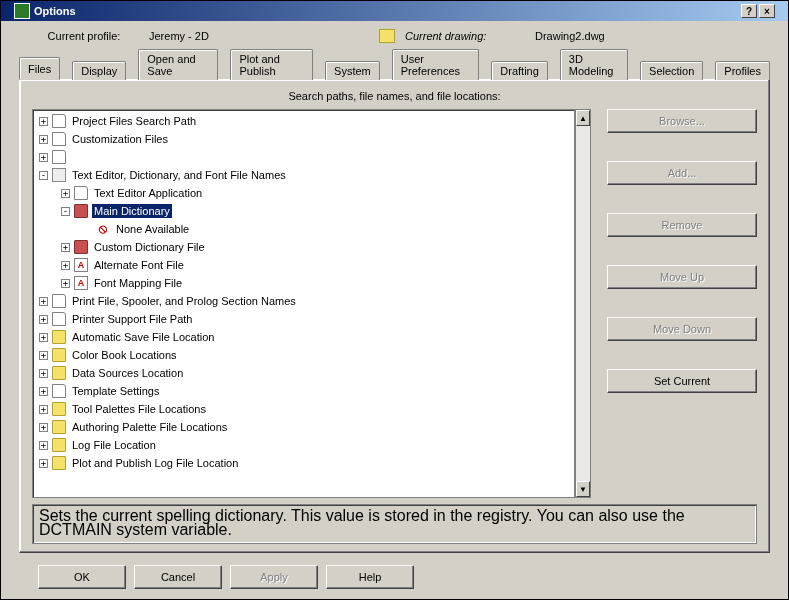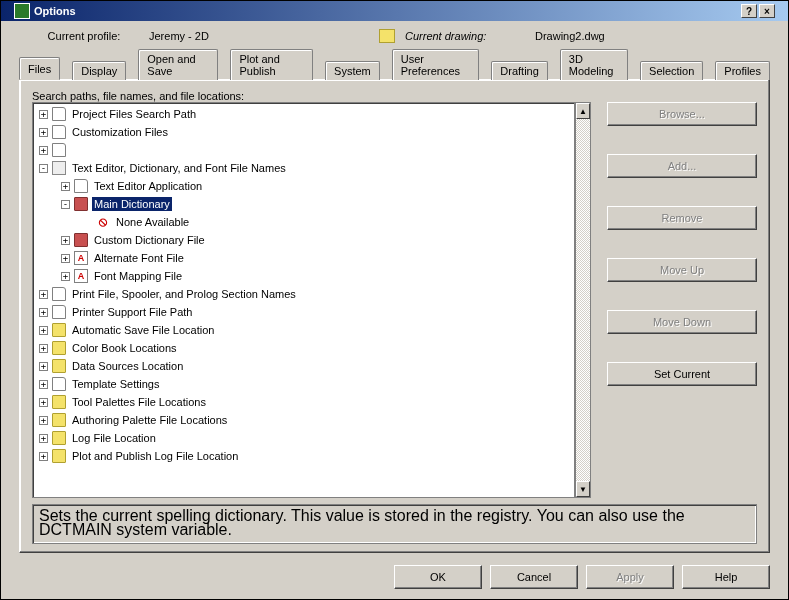--- a/index.html
+++ b/index.html
@@ -100,21 +100,21 @@
     border-left-color: #fff;
     border-right-color: #404040;
     border-bottom-color: #404040;
     background: #d4d0c8;
     box-shadow: inset -1px -1px 0 #808080, inset 1px 1px 0 #fff;
     flex: 1;
     padding: 10px 12px 8px 12px;
     display: flex;
     flex-direction: column;
   }
-  .panel-label { margin-bottom: 0; }
+  .panel-label { margin-bottom: 7px; text-align: center; }
   .content-row {
     display: flex;
     flex: 1;
     gap: 16px;
     min-height: 0;
   }
   .tree-wrap {
     flex: 1;
     display: flex;
     min-height: 0;
@@ -200,23 +200,23 @@
     border: 1px solid #808080;
     box-shadow: inset 1px 1px 0 #404040, inset -1px -1px 0 #fff;
     background:#d4d0c8;
     padding: 4px 6px;
     min-height: 40px;
     font-size: 16px;
     line-height: 14px;
   }
   .footer {
     display:flex;
-    justify-content:flex-end;
     gap: 8px;
     padding: 8px 18px 10px 18px;
+    margin-left: 19px;
   }
   .footer .btn { width: 88px; }
 </style>
 </head>
 <body>
 
 <div class="window">
 
   <div class="titlebar">
     <div class="app-icon"></div>

